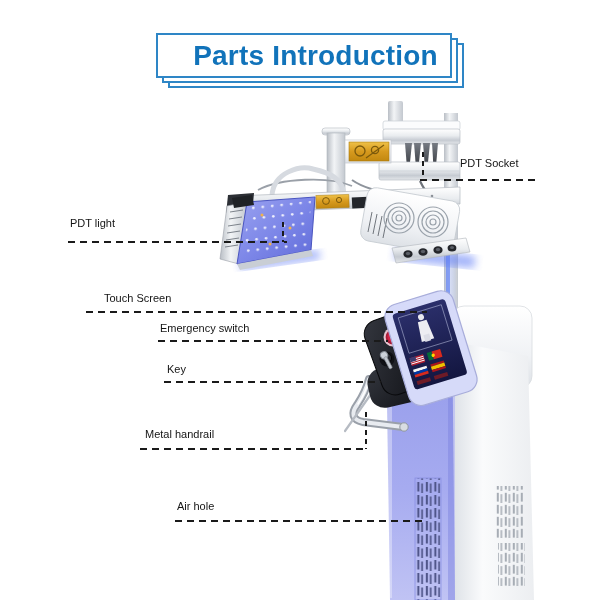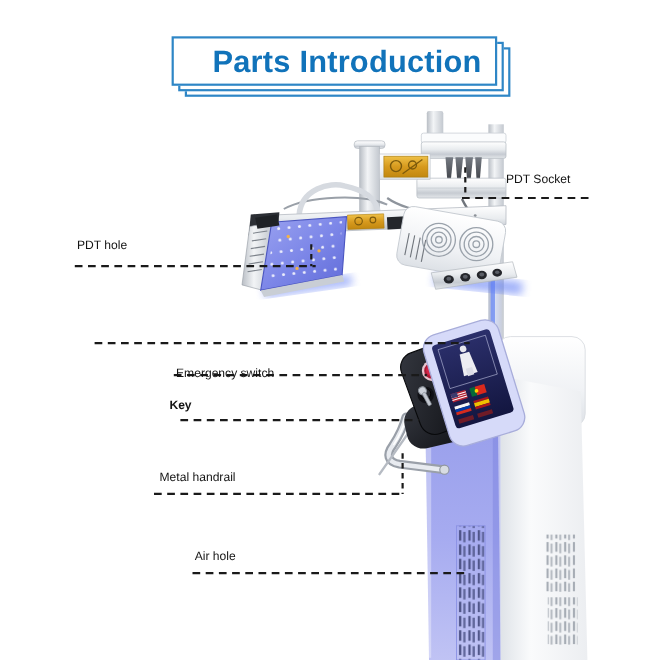--- a/index.html
+++ b/index.html
@@ -11,22 +11,22 @@
   .tb-back2{left:168px;top:43px;width:296px;height:45px;}
   .tb-back1{left:162px;top:38px;width:296px;height:45px;}
   .tb-main{left:156px;top:33px;width:296px;height:45px;display:flex;align-items:center;justify-content:center;}
   .title-text{color:#1173ba;font-size:28px;font-weight:bold;letter-spacing:.2px;}
 
   
   .part-label{position:absolute;color:#141414;font-size:11px;white-space:nowrap;}
   .lbl-pdt-socket{left:460px;top:157px;}
   .lbl-pdt-light{left:70px;top:217px;}
   .lbl-touch-screen{left:104px;top:292px;}
-  .lbl-emergency{left:160px;top:322px;margin-top:12px;}
-  .lbl-key{left:154px;top:363px;font-weight:bold;}
+  .lbl-emergency{left:160px;top:322px;}
+  .lbl-key{left:167px;top:363px;}
   .lbl-handrail{left:145px;top:428px;}
   .lbl-airhole{left:177px;top:500px;}
 
   svg{position:absolute;left:0;top:0;}
 </style>
 </head>
 <body>
 
 <div class="stage">
 
@@ -304,19 +304,20 @@
     </g>
   </svg>
 
   <div class="title-box tb-back2"></div>
   <div class="title-box tb-back1"></div>
   <div class="title-box tb-main">
     <span class="title-text">Parts Introduction</span>
   </div>
 
   <div class="part-label lbl-pdt-socket">PDT Socket</div>
-  <div class="part-label lbl-pdt-light">PDT hole</div>
+  <div class="part-label lbl-pdt-light">PDT light</div>
+  <div class="part-label lbl-touch-screen">Touch Screen</div>
   <div class="part-label lbl-emergency">Emergency switch</div>
   <div class="part-label lbl-key">Key</div>
   <div class="part-label lbl-handrail">Metal handrail</div>
   <div class="part-label lbl-airhole">Air hole</div>
 
 </div>
 
 </body></html>

